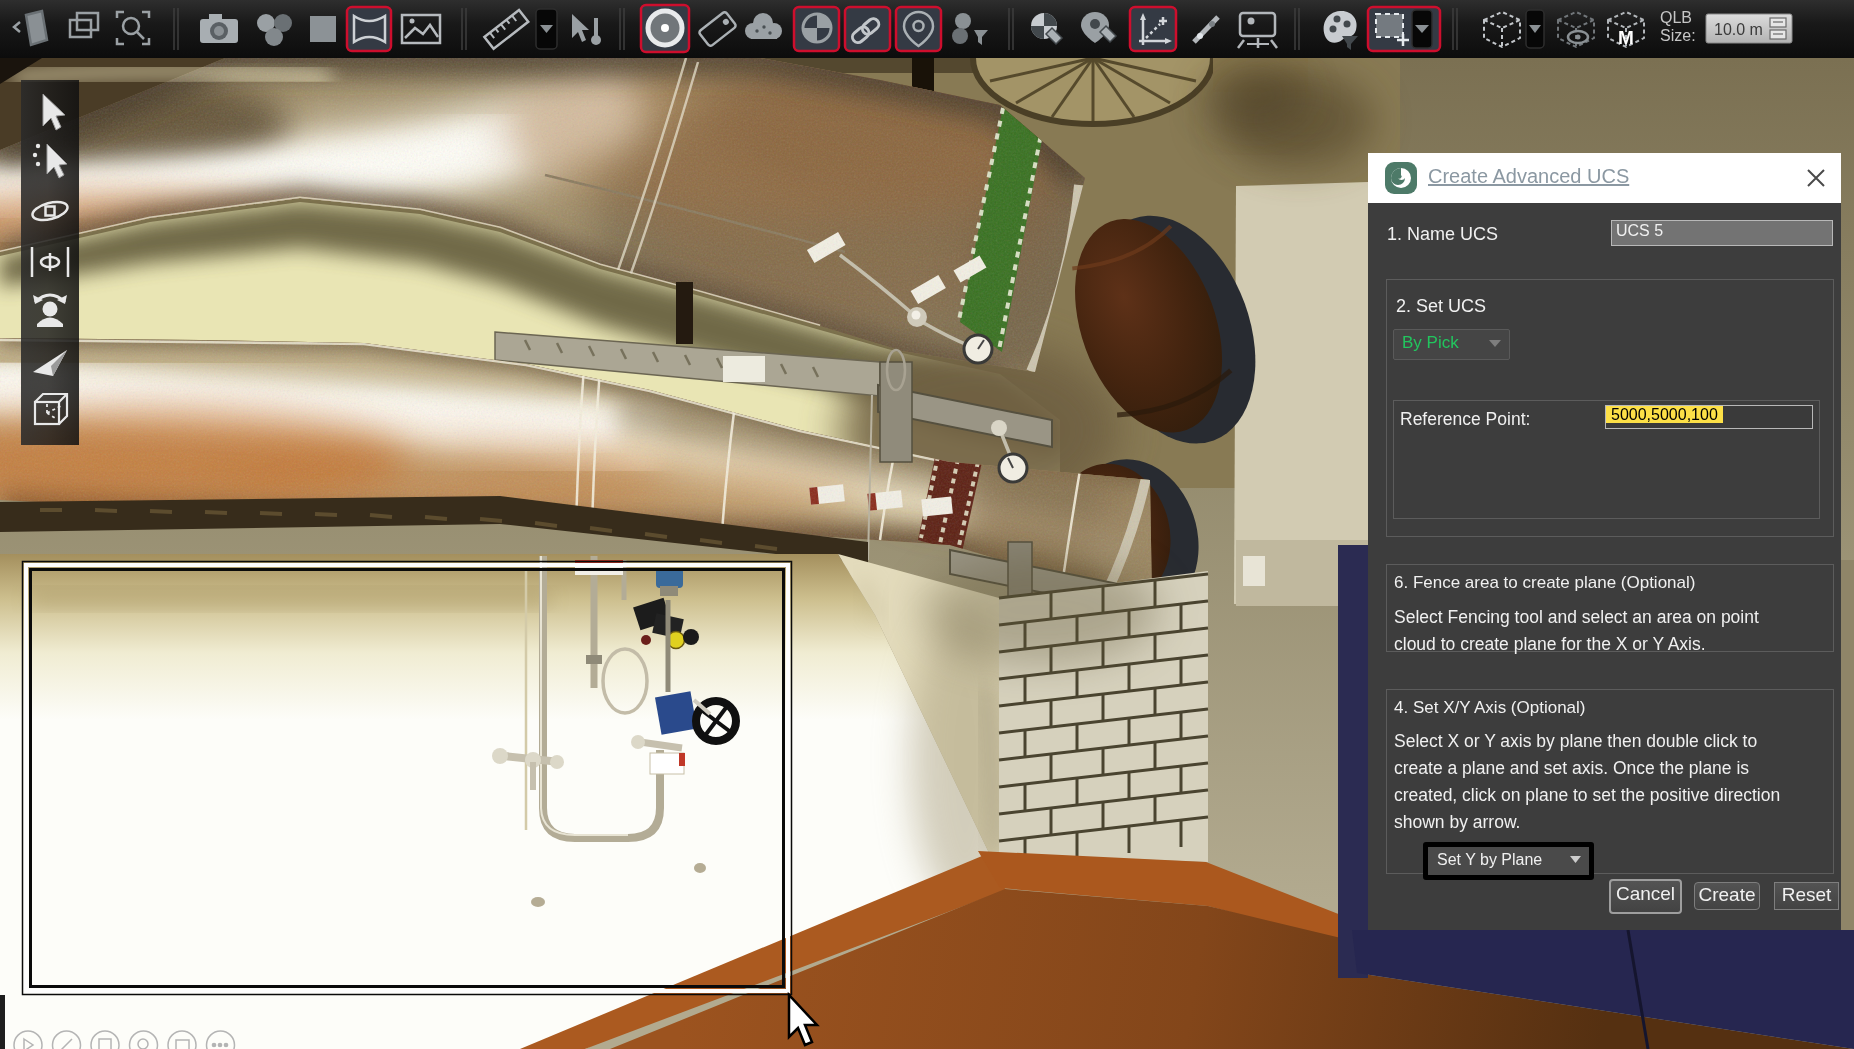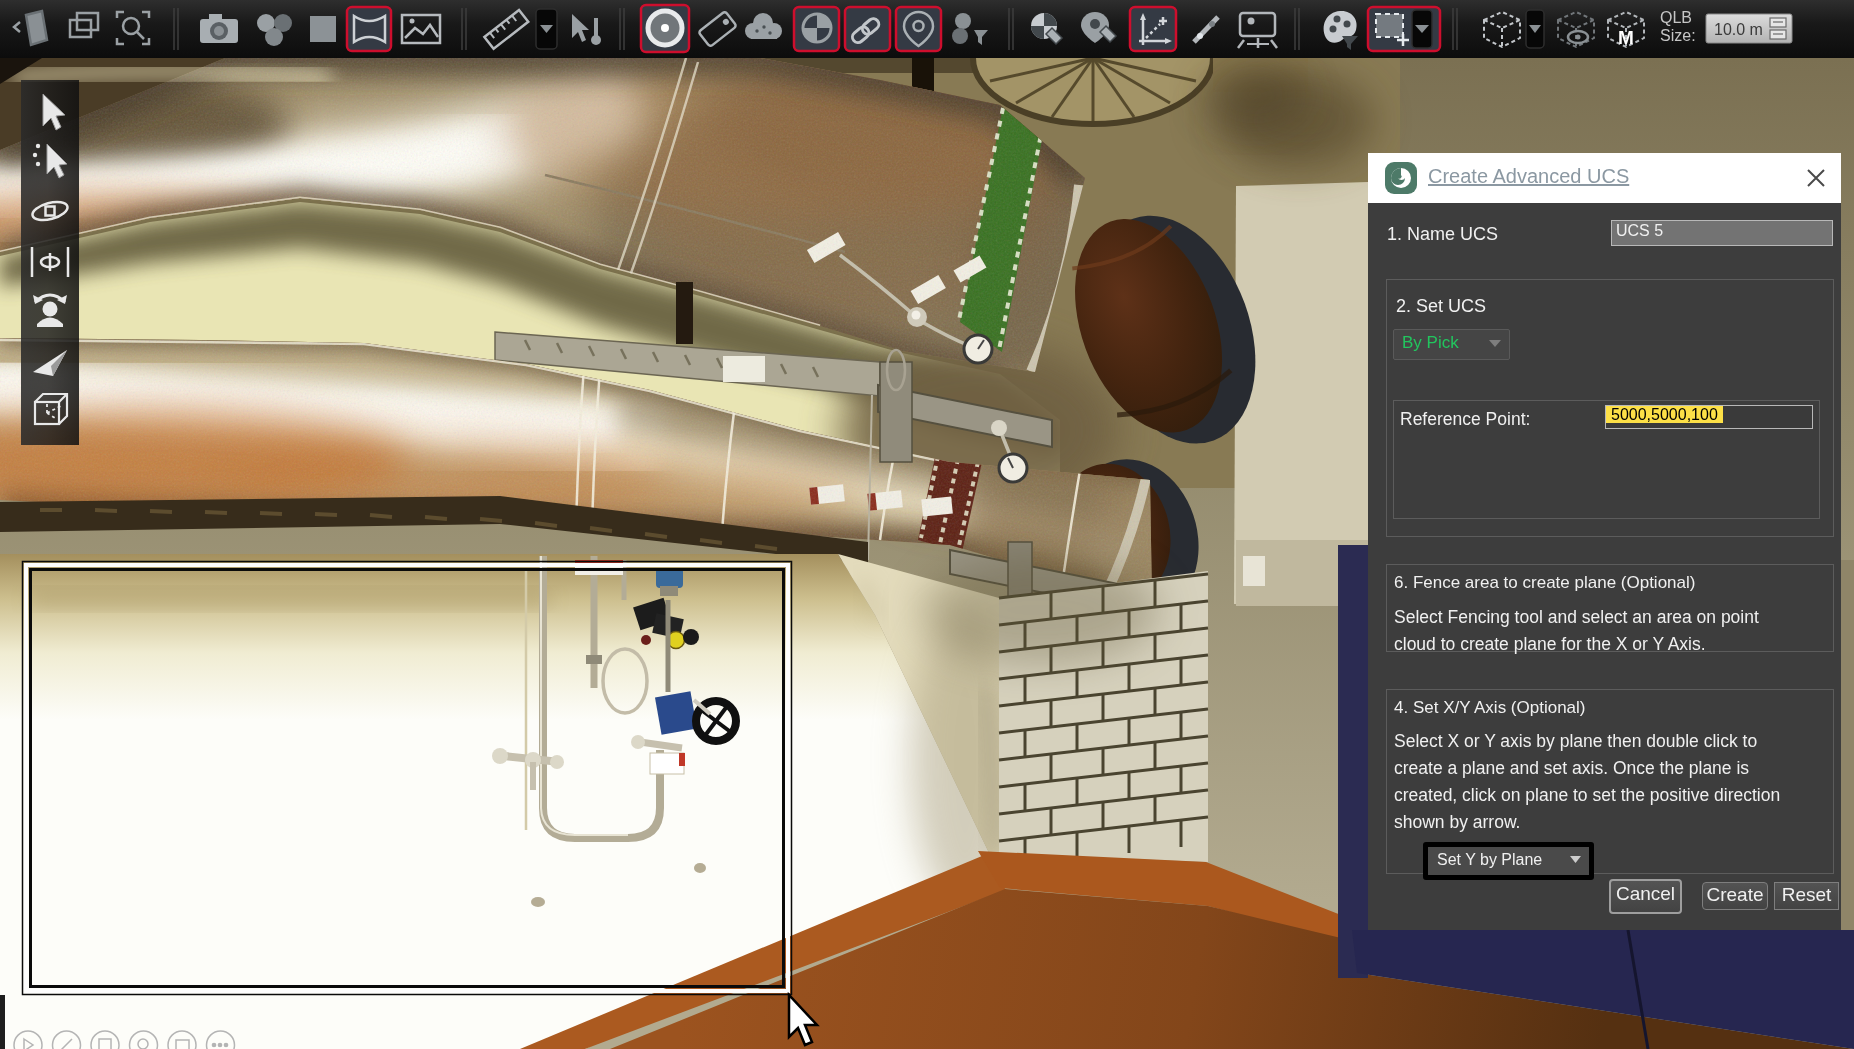--- a/index.html
+++ b/index.html
@@ -659,17 +659,17 @@
 
     <div class="abs" style="left:18px;top:536px;width:446px;height:183px;border:1px solid #5c5c5c;"></div>
     <div class="abs" style="left:26px;top:545px;font-size:17px;">4. Set X/Y Axis (Optional)</div>
     <div class="abs" style="left:26px;top:575px;width:445px;font-size:17.5px;line-height:27px;">Select X or Y axis by plane then double click to<br>create a plane and set axis. Once the plane is<br>created, click on plane to set the positive direction<br>shown by arrow.</div>
     <div class="abs" style="left:23px;top:689px;width:140px;height:24px;background:#4a4a4a;border:5px solid #000000;border-radius:3px;font-size:16px;padding:4px 12px 0 9px;margin-left:32px;">Set Y by Plane
       <svg class="abs" style="right:8px;top:9px" width="11" height="8">
           <path d="M0,0 L11,0 L5.5,7 Z" fill="#cccccc"></path>
         </svg>
     </div>
     <div class="abs" style="left:241px;top:726px;width:69px;height:29px;background:linear-gradient(#535353,#434343);border:2px solid #9e9e9e;border-radius:4px;font-size:19px;text-align:center;padding-top:2px;">Cancel</div>
-    <div class="abs" style="left:326px;top:729px;width:64px;height:25px;background:linear-gradient(#535353,#434343);border:1.5px solid #7e7e7e;border-radius:4px;font-size:19px;text-align:center;padding-top:1px;margin-left:8px;">Create</div>
+    <div class="abs" style="left:326px;top:729px;width:64px;height:25px;background:linear-gradient(#535353,#434343);border:1.5px solid #7e7e7e;border-radius:4px;font-size:19px;text-align:center;padding-top:1px;">Create</div>
     <div class="abs" style="left:406px;top:729px;width:63px;height:25px;background:linear-gradient(#535353,#434343);border:1.5px solid #7e7e7e;border-radius:0;font-size:19px;text-align:center;padding-top:1px;">Reset</div>
   </div>
 
 </div>
 
 </body></html>

